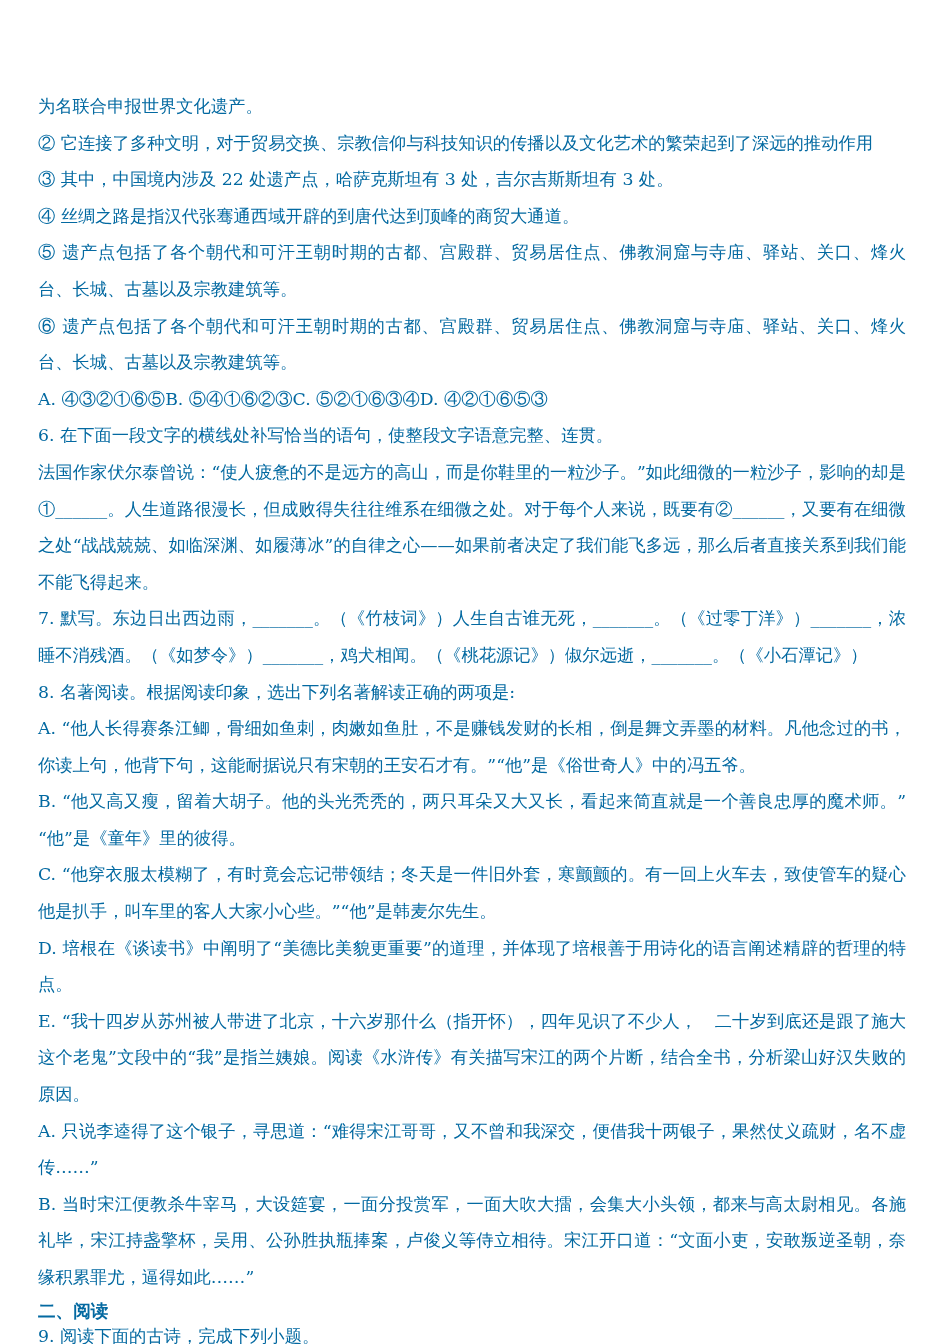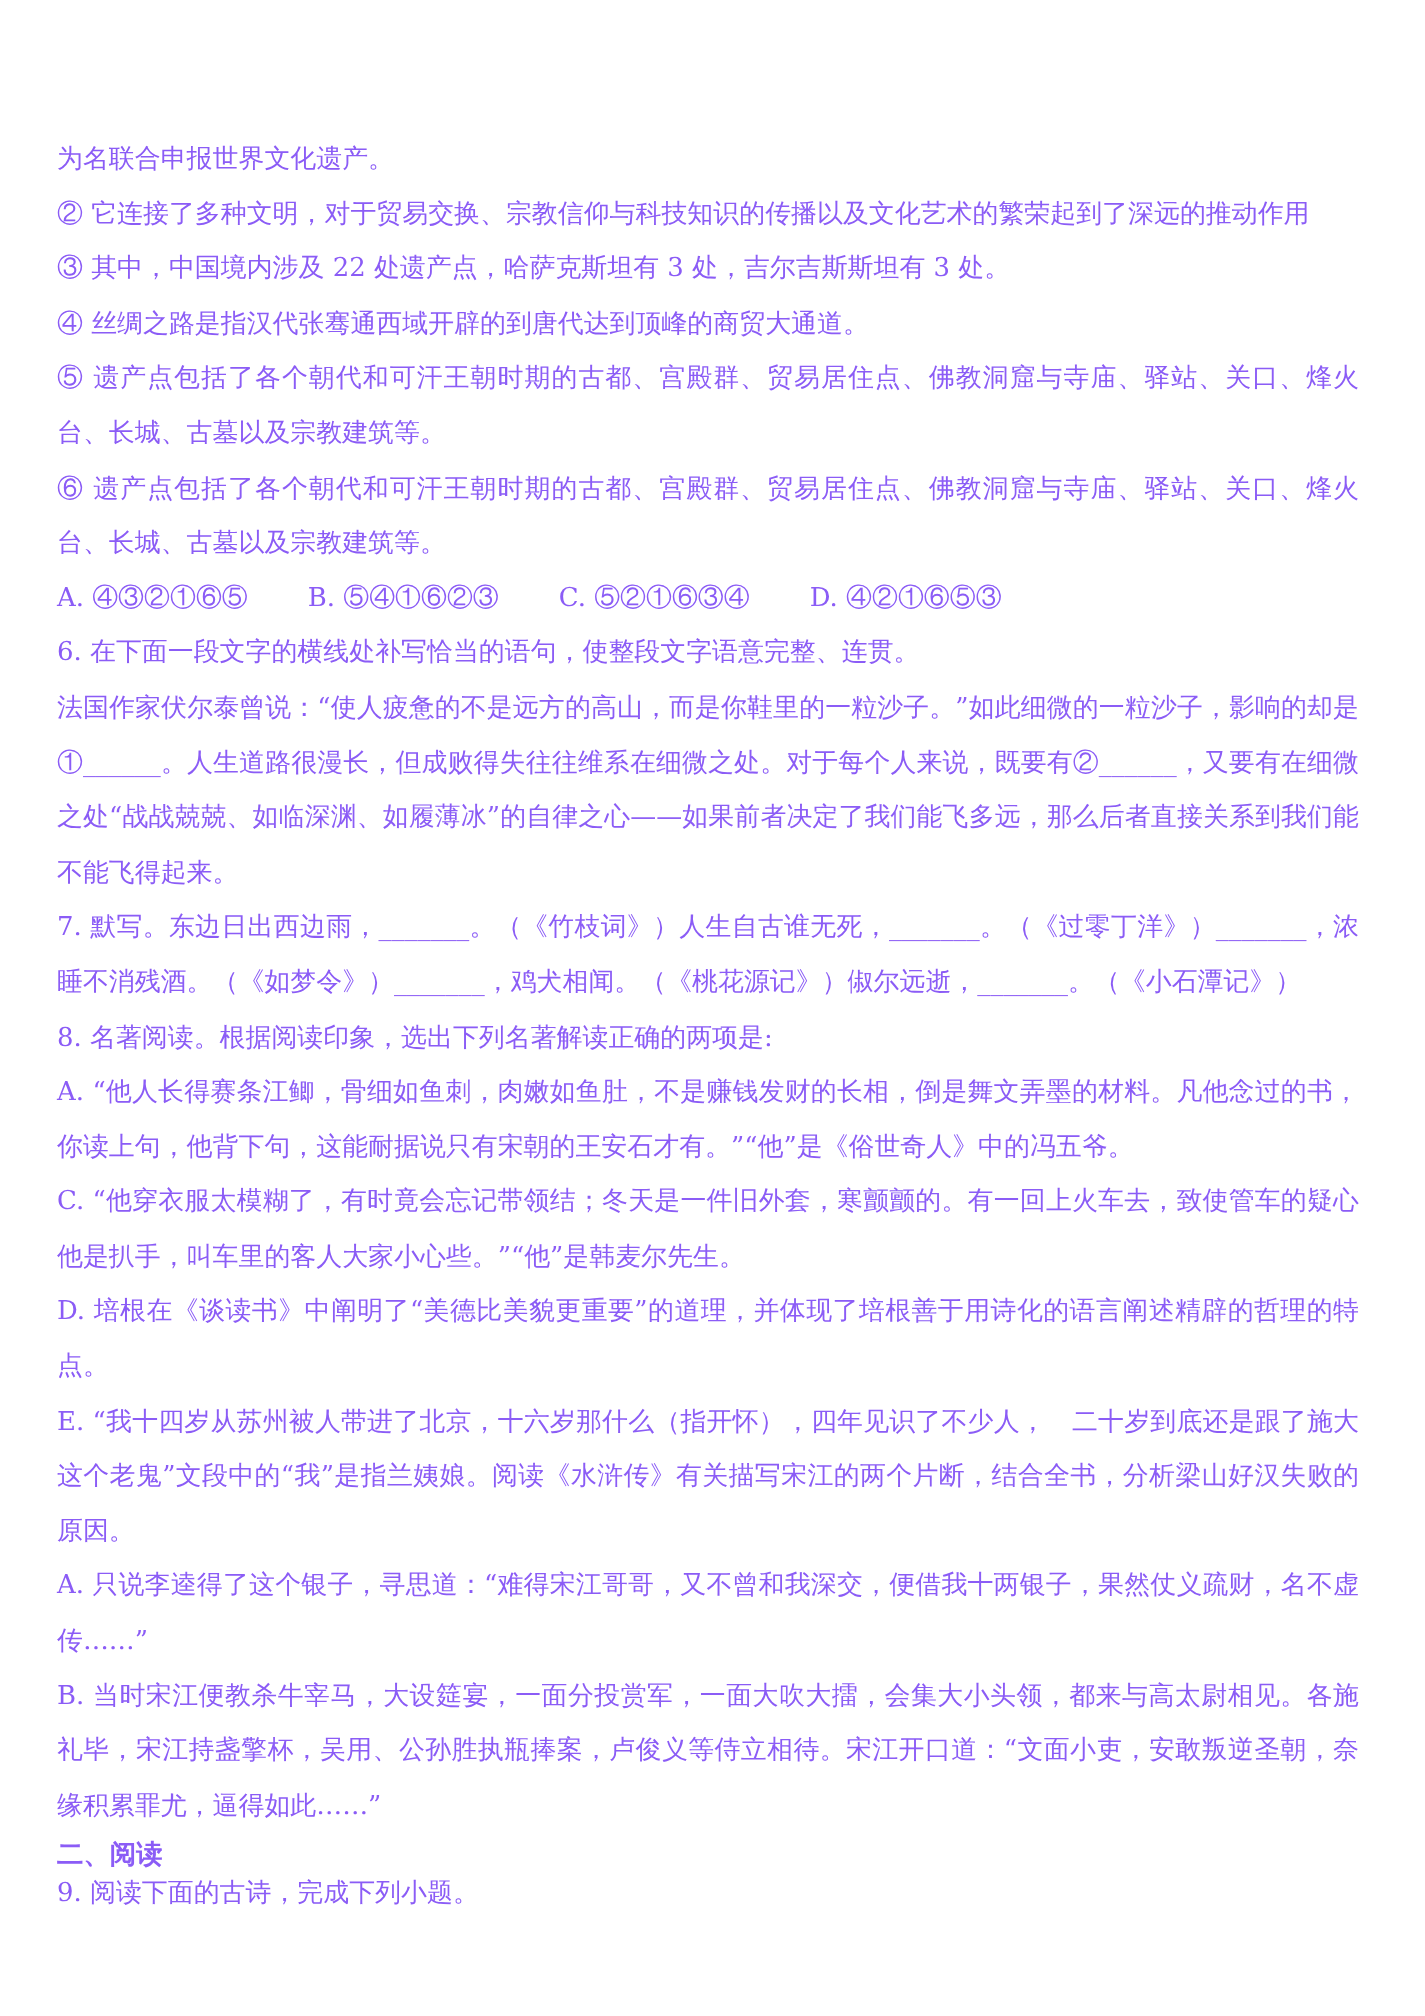--- a/index.html
+++ b/index.html
@@ -6,35 +6,34 @@
     margin: 0;
     padding: 0;
     background: #ffffff;
   }
   .page {
     position: relative;
     width: 950px;
     height: 1344px;
     box-sizing: border-box;
     background: #ffffff;
-    color: #8b5cf6;
+    color: #0369a1;
     padding: 88px 44px 40px 38px;
     overflow: hidden;
     font-family: "DejaVu Serif", "Liberation Serif", serif;
     font-size: 17.3px;
     line-height: 36.6px;
   }
   .page p {
     margin: 0;
     text-align: justify;
     word-break: break-all;
   }
   .options-row {
     display: flex;
-    gap: 40px;
     text-align: left;
   }
   .options-row span {
     white-space: nowrap;
   }
   .section-heading {
     margin: 3px 0 0 0;
     font-size: 17.6px;
     line-height: 25px;
     font-weight: 700;
@@ -64,20 +63,21 @@
     <span>D. ④②①⑥⑤③</span>
   </p>
 
   <p>6. 在下面一段文字的横线处补写恰当的语句，使整段文字语意完整、连贯。</p>
   <p>法国作家伏尔泰曾说：“使人疲惫的不是远方的高山，而是你鞋里的一粒沙子。”如此细微的一粒沙子，影响的却是①______。人生道路很漫长，但成败得失往往维系在细微之处。对于每个人来说，既要有②______，又要有在细微之处“战战兢兢、如临深渊、如履薄冰”的自律之心——如果前者决定了我们能飞多远，那么后者直接关系到我们能不能飞得起来。</p>
 
   <p>7. 默写。东边日出西边雨，_______。（《竹枝词》）人生自古谁无死，_______。（《过零丁洋》）_______，浓睡不消残酒。（《如梦令》）_______，鸡犬相闻。（《桃花源记》）俶尔远逝，_______。（《小石潭记》）</p>
 
   <p>8. 名著阅读。根据阅读印象，选出下列名著解读正确的两项是:</p>
   <p>A. “他人长得赛条江鲫，骨细如鱼刺，肉嫩如鱼肚，不是赚钱发财的长相，倒是舞文弄墨的材料。凡他念过的书，你读上句，他背下句，这能耐据说只有宋朝的王安石才有。”“他”是《俗世奇人》中的冯五爷。</p>
+  <p>B. “他又高又瘦，留着大胡子。他的头光秃秃的，两只耳朵又大又长，看起来简直就是一个善良忠厚的魔术师。”“他”是《童年》里的彼得。</p>
   <p>C. “他穿衣服太模糊了，有时竟会忘记带领结；冬天是一件旧外套，寒颤颤的。有一回上火车去，致使管车的疑心他是扒手，叫车里的客人大家小心些。”“他”是韩麦尔先生。</p>
   <p>D. 培根在《谈读书》中阐明了“美德比美貌更重要”的道理，并体现了培根善于用诗化的语言阐述精辟的哲理的特点。</p>
   <p>E. “我十四岁从苏州被人带进了北京，十六岁那什么（指开怀），四年见识了不少人，　二十岁到底还是跟了施大这个老鬼”文段中的“我”是指兰姨娘。阅读《水浒传》有关描写宋江的两个片断，结合全书，分析梁山好汉失败的原因。</p>
 
   <p>A. 只说李逵得了这个银子，寻思道：“难得宋江哥哥，又不曾和我深交，便借我十两银子，果然仗义疏财，名不虚传……”</p>
   <p>B. 当时宋江便教杀牛宰马，大设筵宴，一面分投赏军，一面大吹大擂，会集大小头领，都来与高太尉相见。各施礼毕，宋江持盏擎杯，吴用、公孙胜执瓶捧案，卢俊义等侍立相待。宋江开口道：“文面小吏，安敢叛逆圣朝，奈缘积累罪尤，逼得如此……”</p>
 
   <h2 class="section-heading">二、阅读</h2>
   <p class="q9-line">9. 阅读下面的古诗，完成下列小题。</p>
 

